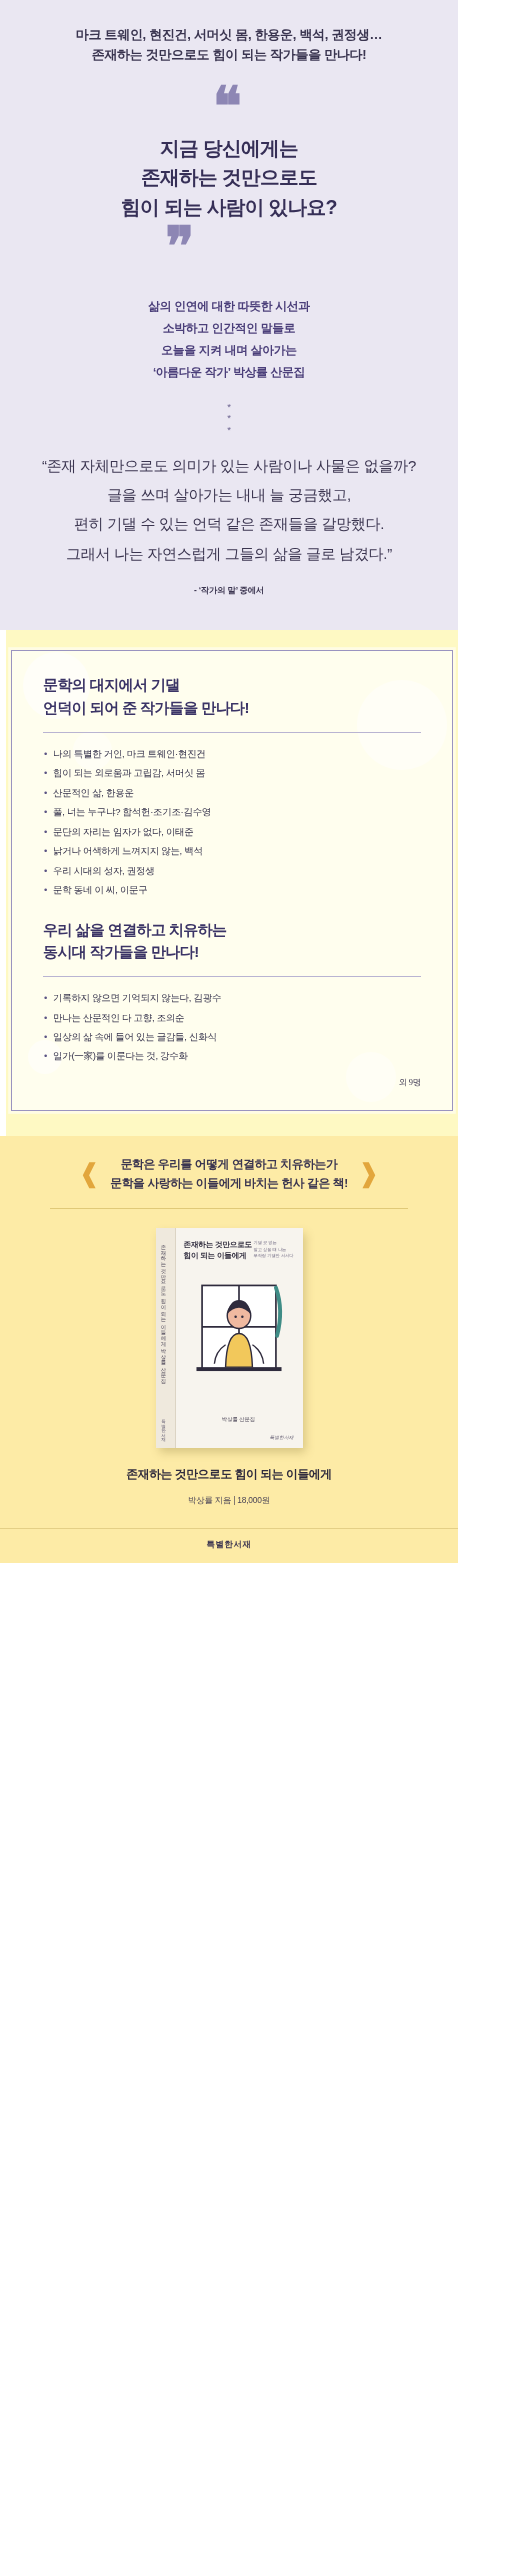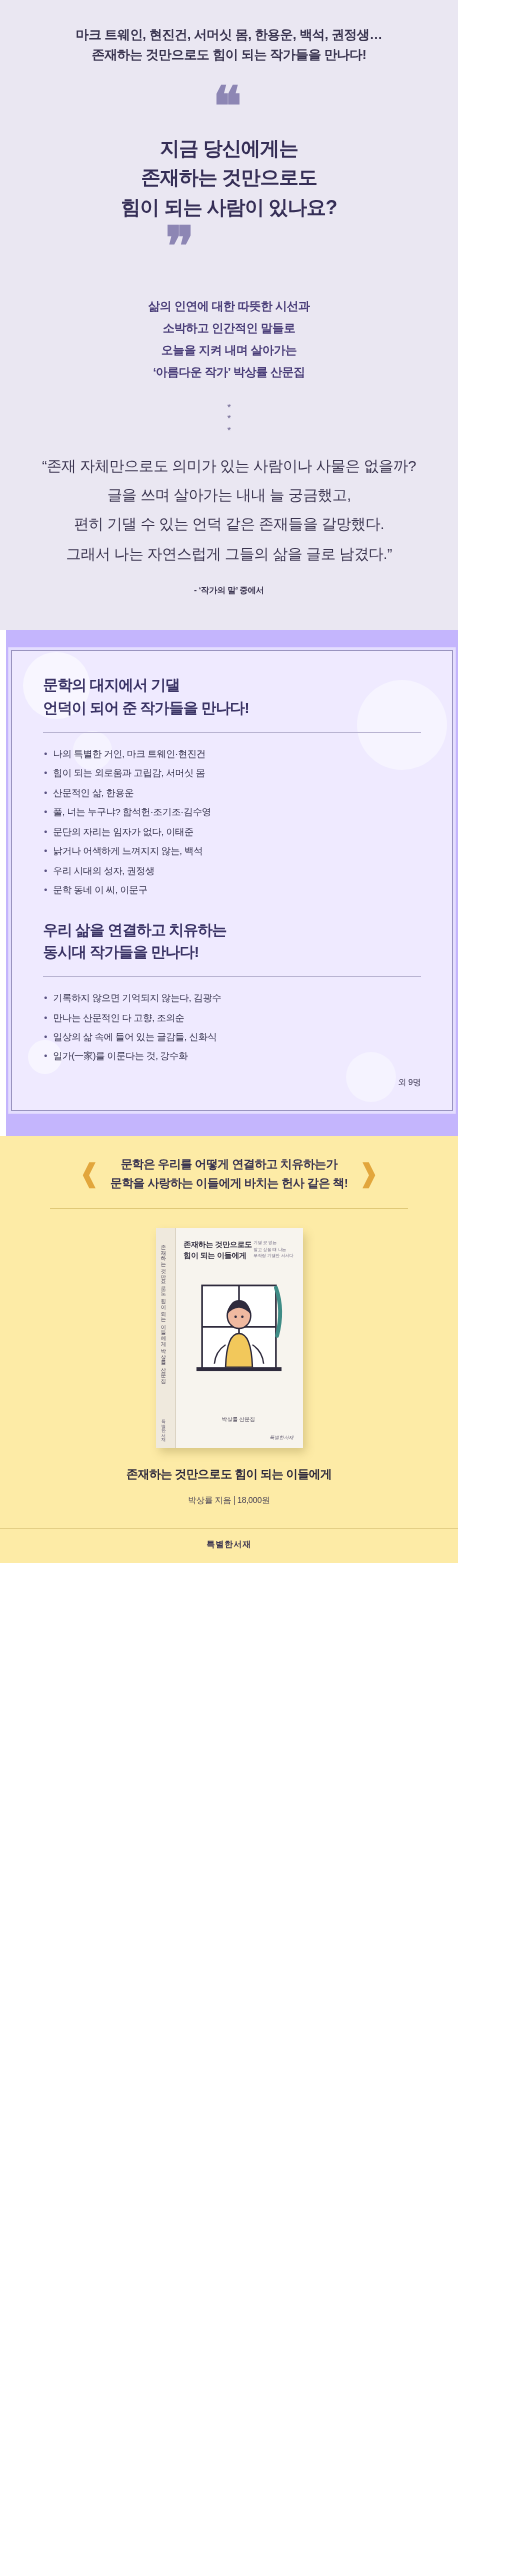--- a/index.html
+++ b/index.html
@@ -85,21 +85,21 @@
   .hero-attrib {
     margin-top: 17px;
     font-size: 8.4px;
     font-weight: bold;
     color: #3b3550;
     letter-spacing: -0.2px;
   }
 
   
   .listsec {
-    background: #c4b5fd;
+    background: #fef9c3;
     padding: 20px 0 25px 0;
     position: relative;
     margin-left: 6px;
   }
   .bokeh {
     position: absolute;
     border-radius: 50%;
     background: #ffffff;
     opacity: 0.55;
     pointer-events: none;
@@ -153,20 +153,21 @@
     color: #3b3466;
     line-height: 1.5;
     letter-spacing: -0.6px;
   }
   .more {
     text-align: right;
     margin-top: 11.2px;
     font-size: 8.4px;
     color: #3b3550;
     letter-spacing: -0.2px;
+    font-family: Liberation Serif, serif;
   }
 
   
   .booksec {
     background: #fdeba6;
     padding: 19px 0 22.4px 0;
     text-align: center;
     position: relative;
   }
   .laurel-row {

